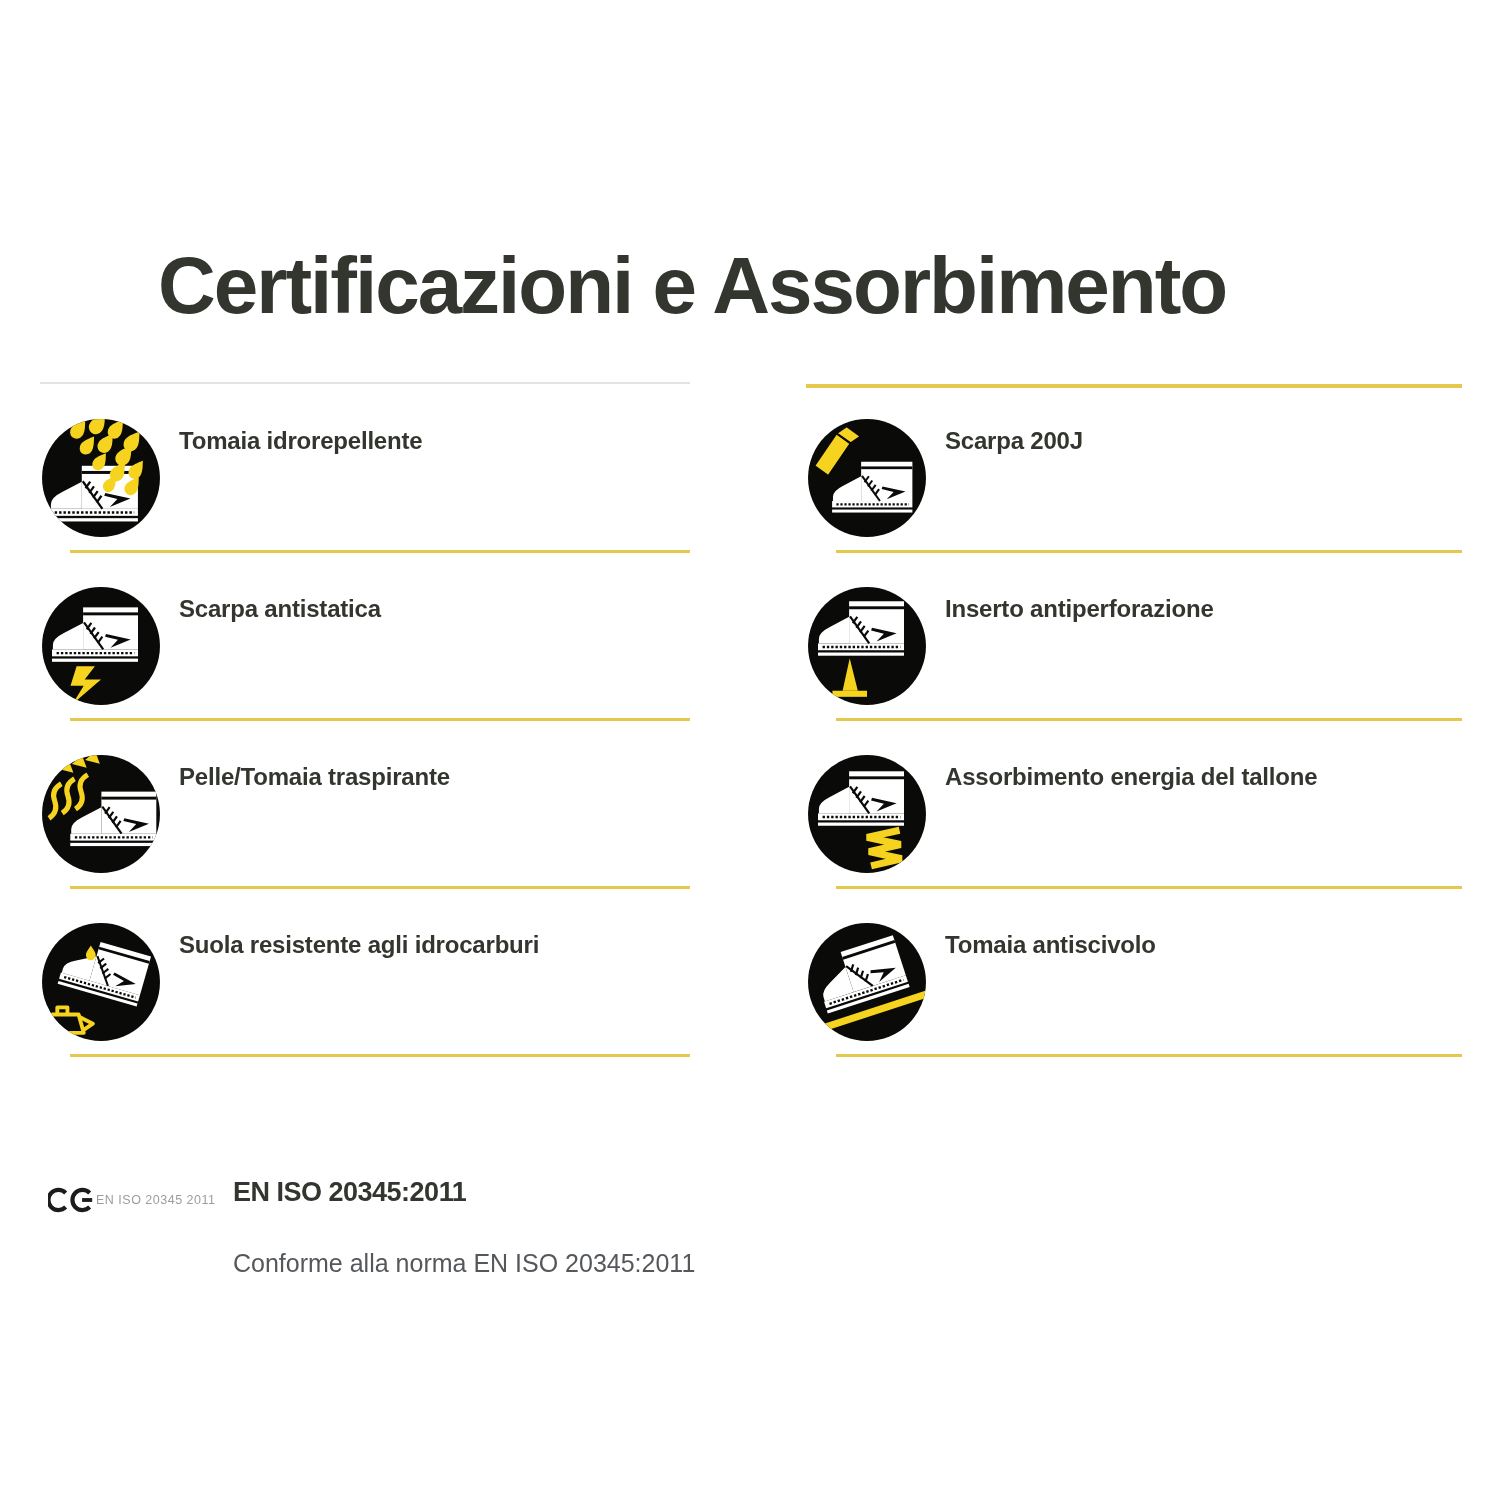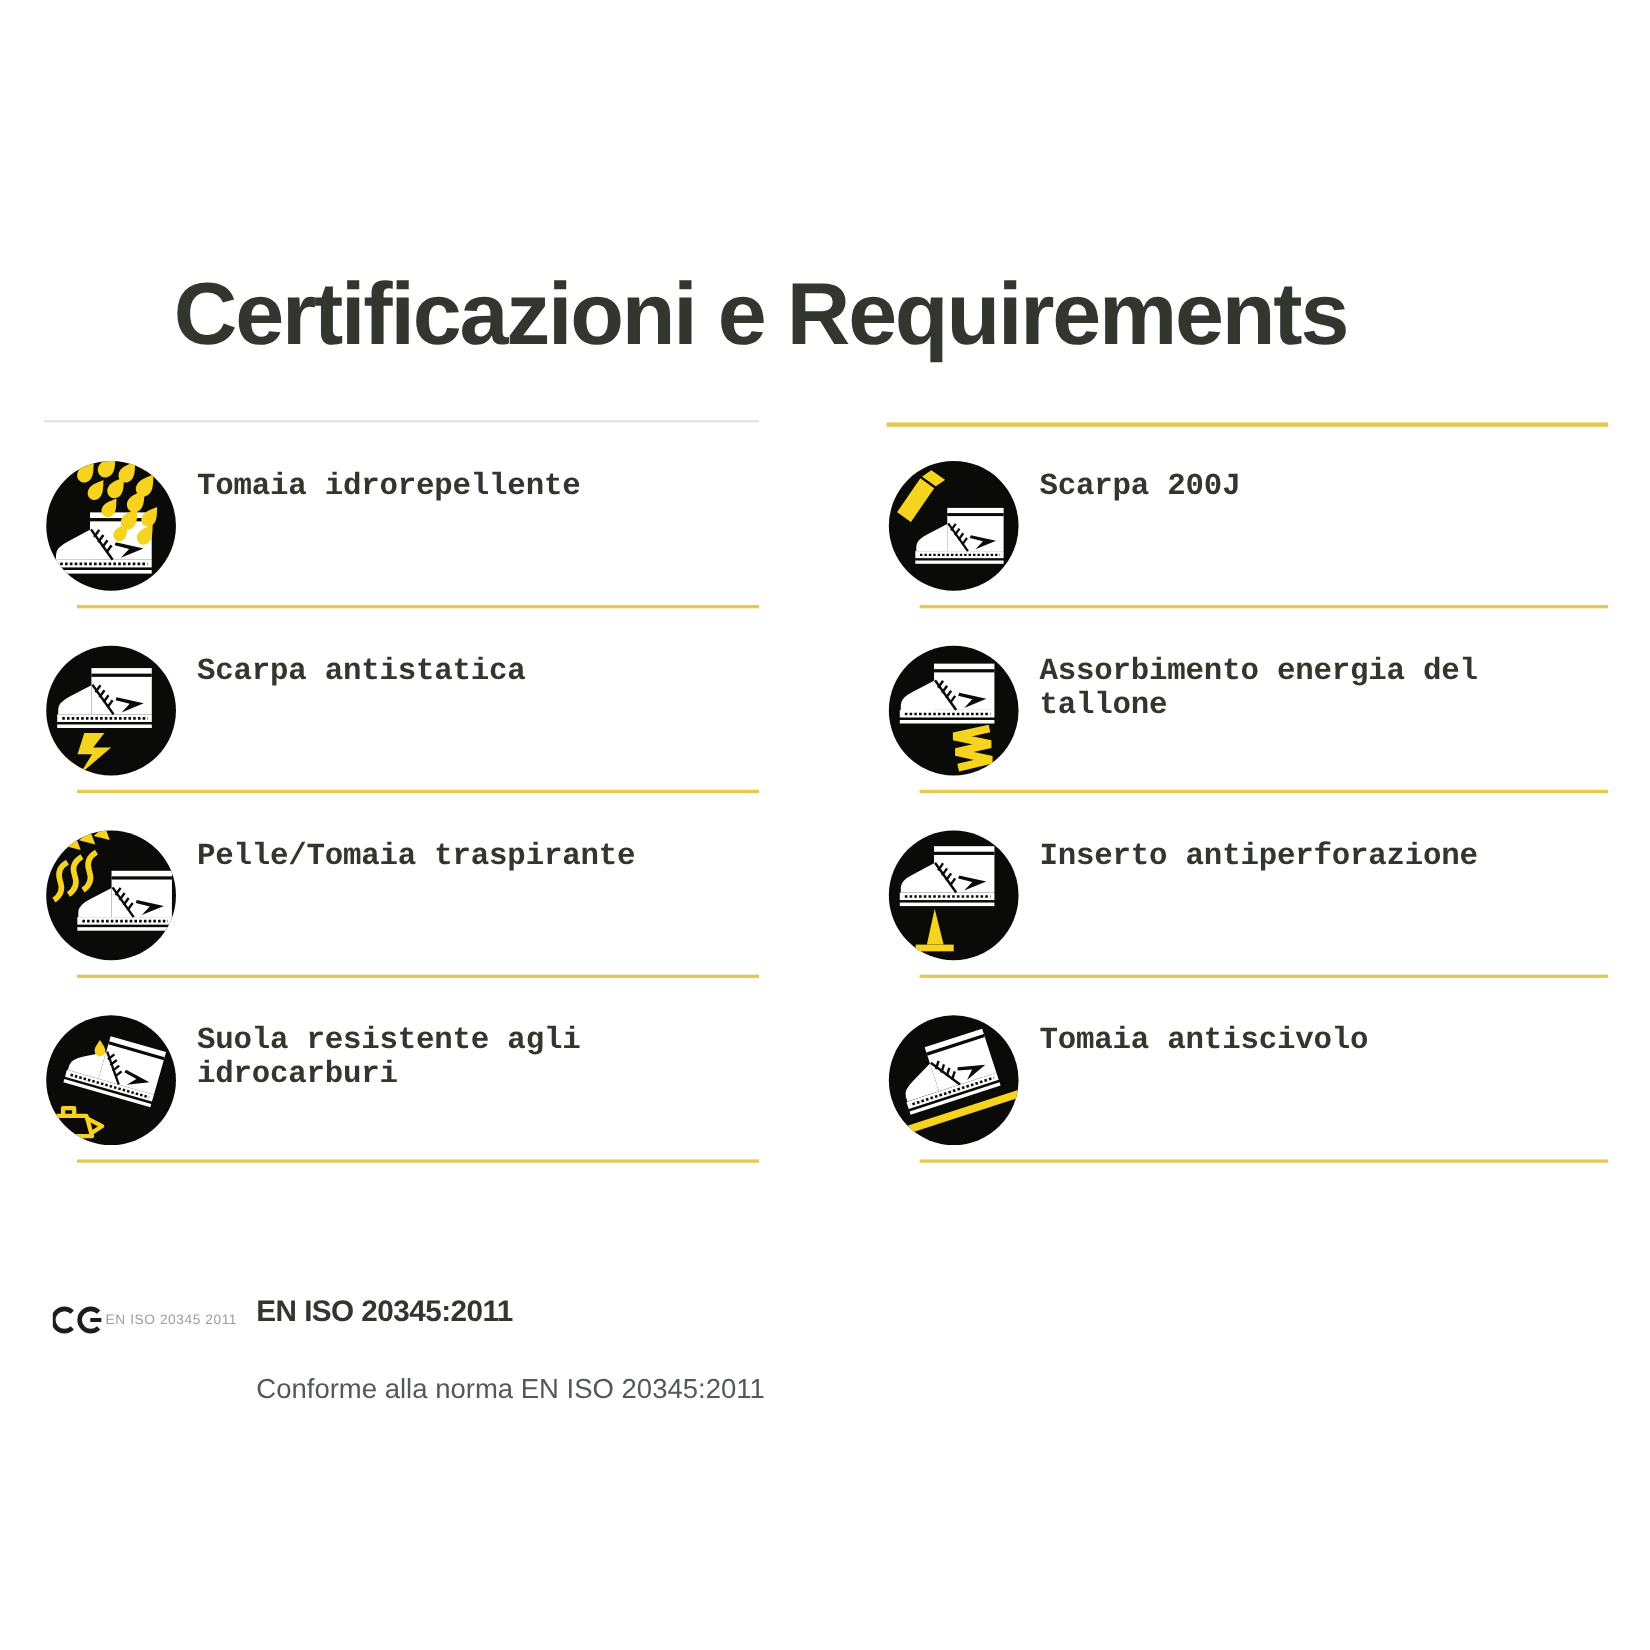--- a/index.html
+++ b/index.html
@@ -30,23 +30,22 @@
     padding-top:32px; display:flex; align-items:flex-start;
   }
   .row-underline {
     position:absolute; bottom:0; left:30px; right:0;
     height:3px; background:var(--accent-yellow,#e5c84e);
   }
   .cert-icon { width:122px; height:122px; flex:0 0 auto; display:block; }
   .cert-icon svg { display:block; }
   .cert-label {
     margin:10px 0 0 17px;
-    font-size:28px; font-weight:bold; letter-spacing:-0.2px;
+    font-size:24px; font-weight:bold; letter-spacing:-0.2px;
     color:var(--text-dark,#3a3d38);
-    font-family:Liberation Mono, monospace;
   }
 
   .ce-row { position:absolute; left:48px; top:1186px; display:flex; align-items:center; }
   .ce-mark { width:48px; height:28px; }
   .ce-small {
     font-size:12.5px; letter-spacing:0.5px;
     color:var(--ce-gray,#9b9ea1); white-space:nowrap;
   }
   .std-title {
     position:absolute; left:233px; top:1177px;
@@ -57,21 +56,21 @@
     position:absolute; left:233px; top:1249px;
     font-size:25px; font-weight:normal;
     color:var(--text-gray,#54575b); white-space:nowrap;
   }
 </style>
 </head>
 <body>
 
 <div class="page">
 
-  <h1 class="title">Certificazioni e Requirements</h1>
+  <h1 class="title">Certificazioni e Assorbimento</h1>
 
   <div class="col col-left">
     <div class="col-top-line"></div>
     <div class="rows">
       <div class="cert-row">
         <span class="cert-icon">
             <svg viewBox="0 0 120 120" width="122" height="122" aria-hidden="true">
        <defs>
                 <clipPath id="clip0">
                   <circle cx="60" cy="60" r="58"></circle>
@@ -305,20 +304,56 @@
               </g>
      </svg>
           </span>
         <span class="cert-label">Scarpa 200J</span>
         <span class="row-underline"></span>
       </div>
       <div class="cert-row">
         <span class="cert-icon">
             <svg viewBox="0 0 120 120" width="122" height="122" aria-hidden="true">
        <defs>
+                <clipPath id="clip6">
+                  <circle cx="60" cy="60" r="58"></circle>
+                </clipPath>
+              </defs>
+       <circle cx="60" cy="60" r="58" fill="#0a0a08"></circle>
+       <g clip-path="url(#clip6)">
+                <g transform="translate(10,16) scale(0.9)">
+                  <g>
+    <rect x="36" y="0" width="60" height="46" fill="#fff"></rect>
+    <path d="M36,17 L15,28 Q3,34 3,41 L3,46 L36,46 Z" fill="#fff"></path>
+    <rect x="2" y="46" width="94" height="7.5" fill="#fff"></rect>
+    <rect x="2" y="56" width="94" height="3.5" fill="#fff"></rect>
+    <rect x="36" y="5.5" width="60" height="3.2" fill="#0a0a08"></rect>
+    <path d="M37,16.5 L58,46" stroke="#0a0a08" stroke-width="2.4" fill="none"></path>
+    <g stroke="#0a0a08" stroke-width="2.4">
+      <path d="M40,24 l5,-7"></path>
+                      <path d="M44,29 l5,-7"></path>
+                      <path d="M48,34 l5,-7"></path>
+                      <path d="M52,39 l5,-7"></path>
+    </g>
+    <path d="M61,29 L88,35 L66,44 L74,35.5 L60,32 Z" fill="#0a0a08"></path>
+    <path d="M7,50 H92" stroke="#0a0a08" stroke-width="2.6" stroke-dasharray="2.6 2.1" fill="none"></path>
+  </g>
+                </g>
+                <polygon points="43,72 36,104 51,104" fill="#f5d31f"></polygon>
+     <rect x="26" y="104" width="34" height="6" fill="#f5d31f"></rect>
+              </g>
+     </svg>
+          </span>
+        <span class="cert-label">Inserto antiperforazione</span>
+        <span class="row-underline"></span>
+      </div>
+      <div class="cert-row">
+        <span class="cert-icon">
+            <svg viewBox="0 0 120 120" width="122" height="122" aria-hidden="true">
+       <defs>
                 <clipPath id="clip5">
                   <circle cx="60" cy="60" r="58"></circle>
                 </clipPath>
               </defs>
        <circle cx="60" cy="60" r="58" fill="#0a0a08"></circle>
        <g clip-path="url(#clip5)">
                 <g transform="translate(10,18) scale(0.9)">
                   <g>
     <rect x="36" y="0" width="60" height="46" fill="#fff"></rect>
     <path d="M36,17 L15,28 Q3,34 3,41 L3,46 L36,46 Z" fill="#fff"></path>
@@ -334,56 +369,20 @@
     </g>
     <path d="M61,29 L88,35 L66,44 L74,35.5 L60,32 Z" fill="#0a0a08"></path>
     <path d="M7,50 H92" stroke="#0a0a08" stroke-width="2.6" stroke-dasharray="2.6 2.1" fill="none"></path>
   </g>
                 </g>
                 <polyline points="92,76 60,83 93,90 62,97 94,104 64,111" stroke="#f5d31f" stroke-width="7" fill="none"></polyline>
               </g>
      </svg>
           </span>
         <span class="cert-label">Assorbimento energia del tallone</span>
-        <span class="row-underline"></span>
-      </div>
-      <div class="cert-row">
-        <span class="cert-icon">
-            <svg viewBox="0 0 120 120" width="122" height="122" aria-hidden="true">
-       <defs>
-                <clipPath id="clip6">
-                  <circle cx="60" cy="60" r="58"></circle>
-                </clipPath>
-              </defs>
-       <circle cx="60" cy="60" r="58" fill="#0a0a08"></circle>
-       <g clip-path="url(#clip6)">
-                <g transform="translate(10,16) scale(0.9)">
-                  <g>
-    <rect x="36" y="0" width="60" height="46" fill="#fff"></rect>
-    <path d="M36,17 L15,28 Q3,34 3,41 L3,46 L36,46 Z" fill="#fff"></path>
-    <rect x="2" y="46" width="94" height="7.5" fill="#fff"></rect>
-    <rect x="2" y="56" width="94" height="3.5" fill="#fff"></rect>
-    <rect x="36" y="5.5" width="60" height="3.2" fill="#0a0a08"></rect>
-    <path d="M37,16.5 L58,46" stroke="#0a0a08" stroke-width="2.4" fill="none"></path>
-    <g stroke="#0a0a08" stroke-width="2.4">
-      <path d="M40,24 l5,-7"></path>
-                      <path d="M44,29 l5,-7"></path>
-                      <path d="M48,34 l5,-7"></path>
-                      <path d="M52,39 l5,-7"></path>
-    </g>
-    <path d="M61,29 L88,35 L66,44 L74,35.5 L60,32 Z" fill="#0a0a08"></path>
-    <path d="M7,50 H92" stroke="#0a0a08" stroke-width="2.6" stroke-dasharray="2.6 2.1" fill="none"></path>
-  </g>
-                </g>
-                <polygon points="43,72 36,104 51,104" fill="#f5d31f"></polygon>
-     <rect x="26" y="104" width="34" height="6" fill="#f5d31f"></rect>
-              </g>
-     </svg>
-          </span>
-        <span class="cert-label">Inserto antiperforazione</span>
         <span class="row-underline"></span>
       </div>
       <div class="cert-row">
         <span class="cert-icon">
             <svg viewBox="0 0 120 120" width="122" height="122" aria-hidden="true">
        <defs>
                 <clipPath id="clip7">
                   <circle cx="60" cy="60" r="58"></circle>
                 </clipPath>
               </defs>

